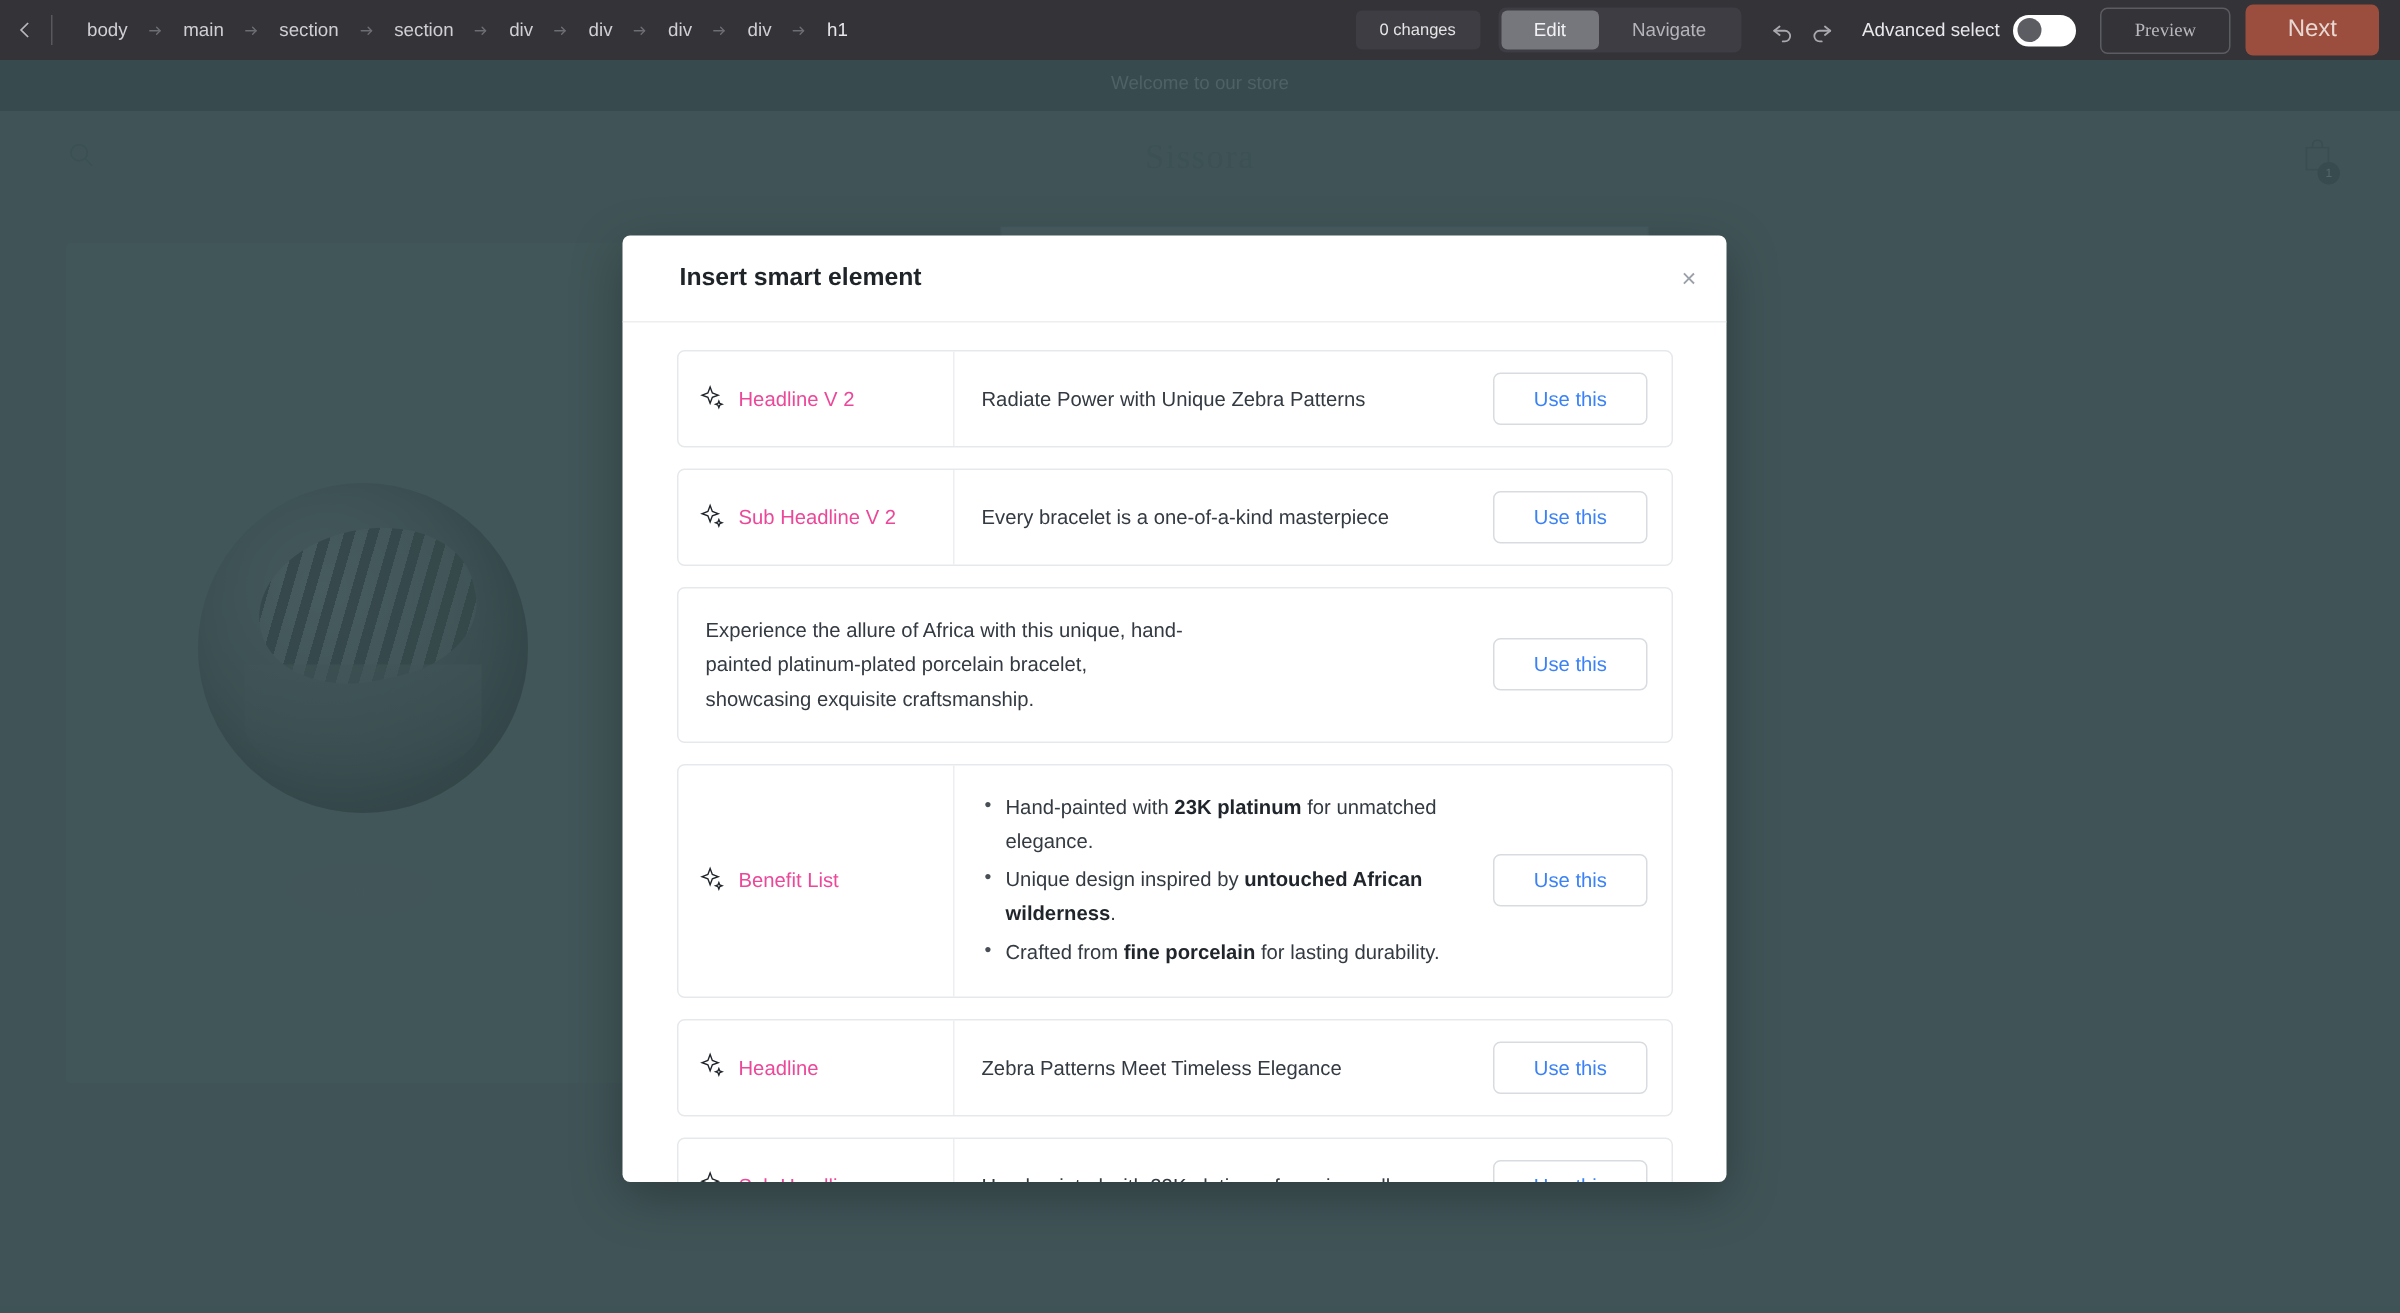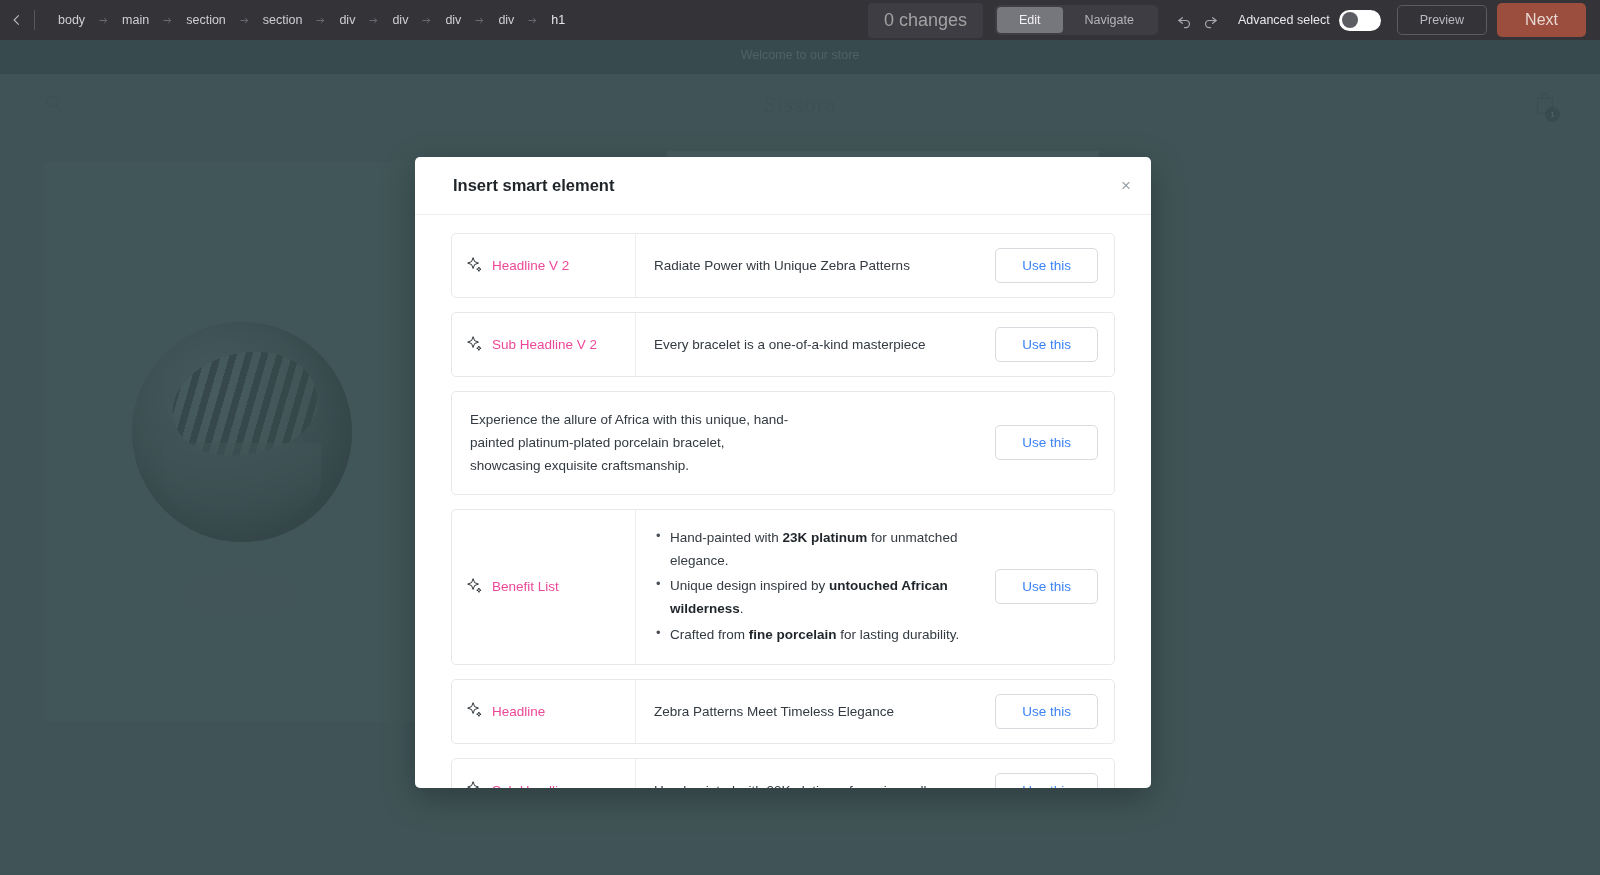--- a/index.html
+++ b/index.html
@@ -38,22 +38,22 @@
   .bc-sep {
     color: #6d6d74; font-size: 11px; padding: 0 3px;
     display: flex; align-items: center;
   }
   .bc-sep svg { display: block; }
   .tb-right {
     margin-left: auto; display: flex; align-items: center;
     gap: 0px; padding-right: 14px;
   }
   .changes-btn {
-    background: #3d3d43; color: #a3a3a3;
-    font-size: 18px; border: none;
+    background: #3d3d43; color: #e5e5e5;
+    font-size: 11px; border: none;
     padding: 7px 16px; border-radius: 4px; cursor: pointer;
     margin-right: 12px;
   }
   .segmented {
     display: flex; background: #3d3d43;
     border-radius: 5px; padding: 2px; margin-right: 14px;
   }
   .seg-btn {
     background: transparent; border: none; cursor: pointer;
     color: #b4b4ba; font-size: 12.5px;
@@ -79,20 +79,21 @@
   .toggle .knob {
     position: absolute; top: 2.5px; left: 3px;
     width: 16px; height: 16px; border-radius: 50%;
     background: #5c5c63;
   }
   .preview-btn {
     background: transparent; border: 1px solid #5c5c63;
     color: #b9b9bf; font-size: 12.5px;
     padding: 7px 22px; border-radius: 5px; cursor: pointer;
     margin-right: 10px;
+    font-family: Liberation Serif, serif;
   }
   .next-btn {
     background: #9b4e3d; border: none; color: #e8d7d2;
     font-size: 16px; padding: 8px 28px;
     border-radius: 5px; cursor: pointer;
   }
 
   
   .store {
     position: absolute; top: 36px; left: 0;

